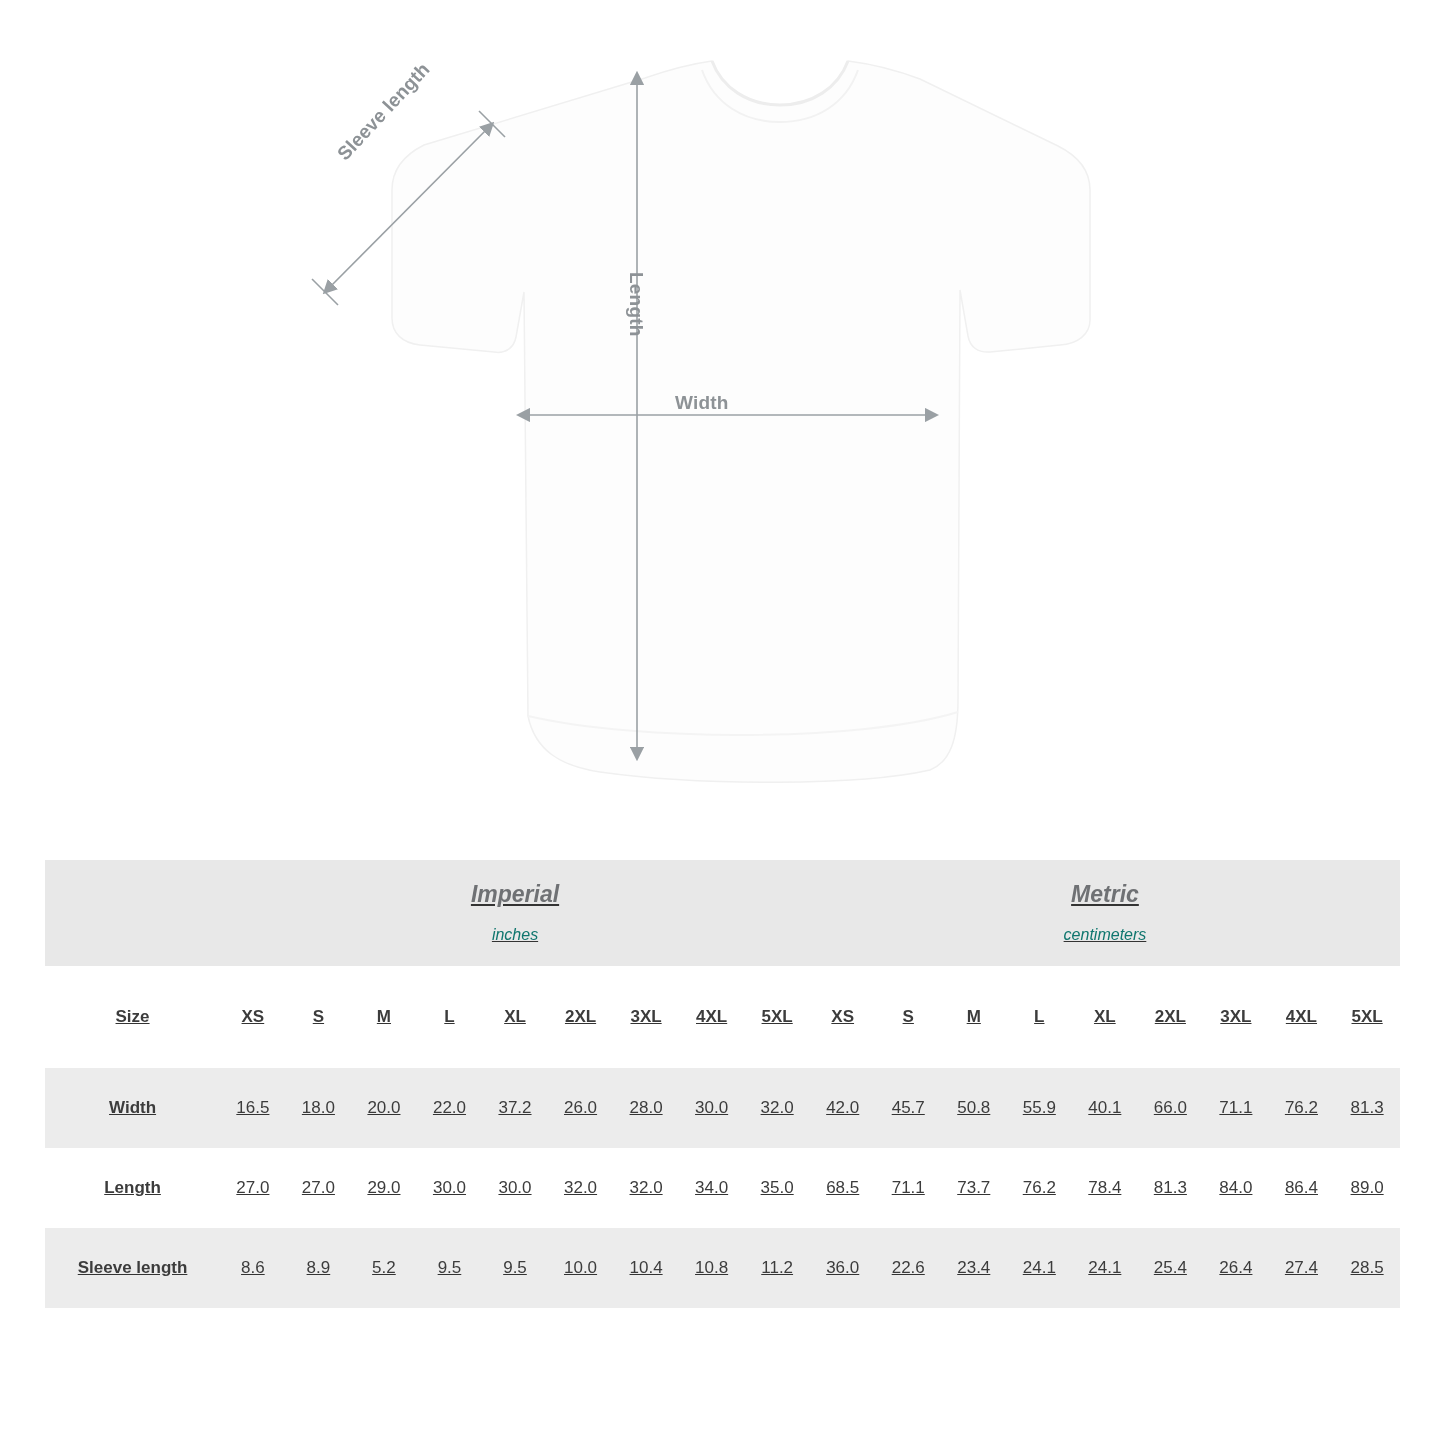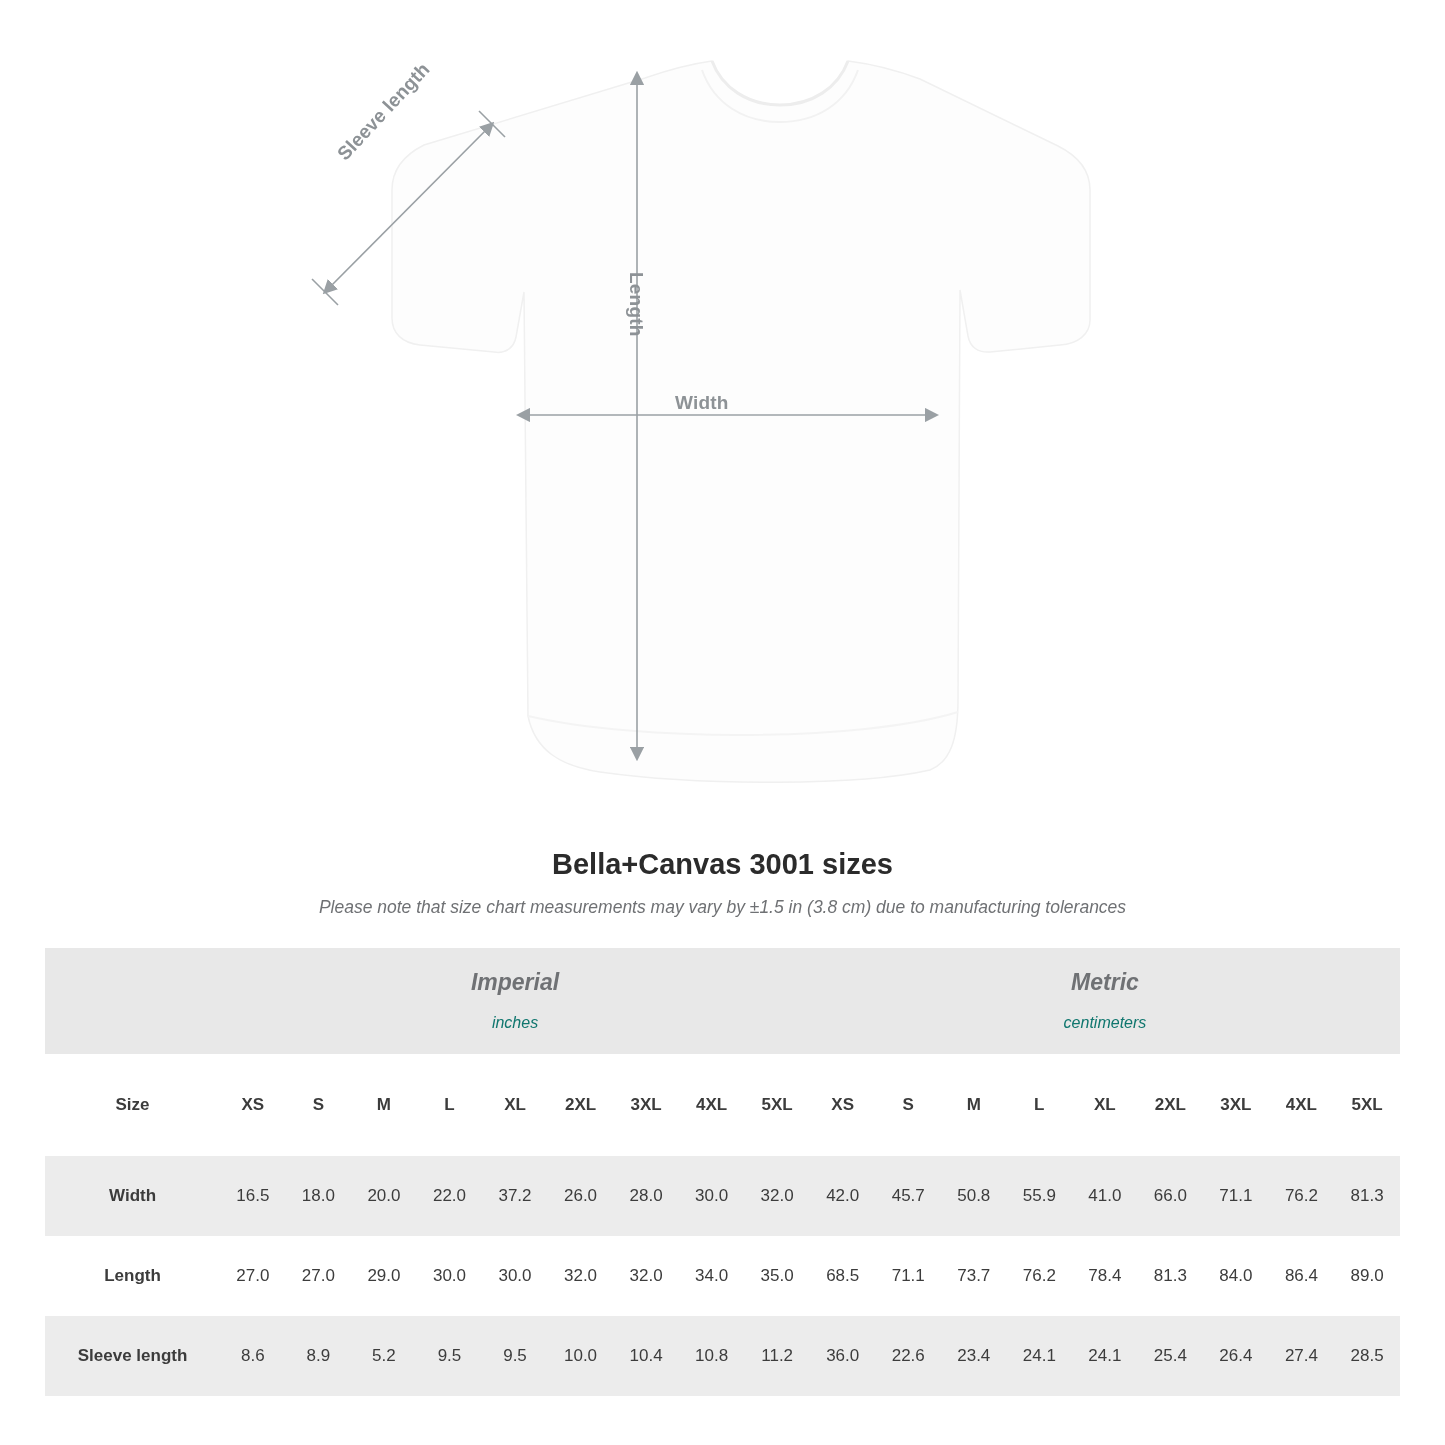--- a/index.html
+++ b/index.html
@@ -75,20 +75,21 @@
   }
 
   
   .table-wrap {
     margin: 30px 45px 0 45px;
   }
   table.size-table {
     border-collapse: collapse;
     width: 1355px;
     table-layout: fixed;
+    text-decoration: underline;
   }
   table.size-table td, table.size-table th {
     text-align: center;
     vertical-align: middle;
     font-size: 17px;
     color: #3c3c3c;
     border: none;
     padding: 0;
   }
   .unit-head td {
@@ -190,24 +191,20 @@
       <g stroke="#9aa0a4" stroke-width="1.6" fill="none">
         <line x1="519" y1="415" x2="936" y2="415" marker-start="url(#arrTail)" marker-end="url(#arrHead)"></line>
       </g>
     </svg>
 
     <div class="anno-label anno-sleeve">Sleeve length</div>
     <div class="anno-label anno-length">Length</div>
     <div class="anno-label anno-width">Width</div>
   </div>
 
-  <div class="title-block">
-    <h1 class="chart-title">Bella+Canvas 3001 sizes</h1>
-    <p class="chart-note">Please note that size chart measurements may vary by ±1.5 in (3.8 cm) due to manufacturing tolerances</p>
-  </div>
 
   <div class="table-wrap">
     <table class="size-table">
       <colgroup>
         <col class="col-label">
         <col class="col-cell">
           <col class="col-cell">
           <col class="col-cell">
           <col class="col-cell">
           <col class="col-cell">
@@ -268,21 +265,21 @@
           <td>22.0</td>
           <td>37.2</td>
           <td>26.0</td>
           <td>28.0</td>
           <td>30.0</td>
           <td>32.0</td>
           <td>42.0</td>
           <td>45.7</td>
           <td>50.8</td>
           <td>55.9</td>
-          <td>41.0</td>
+          <td>40.1</td>
           <td>66.0</td>
           <td>71.1</td>
           <td>76.2</td>
           <td>81.3</td>
         </tr>
 
         <tr class="row-plain">
           <td class="rowhead">Length</td>
           <td>27.0</td>
           <td>27.0</td>

